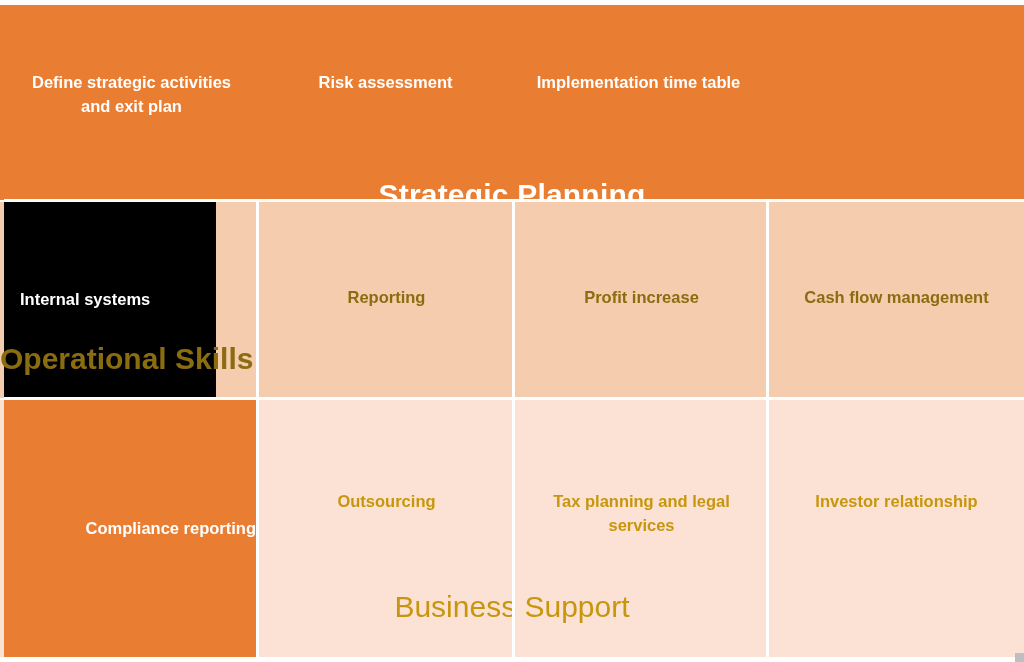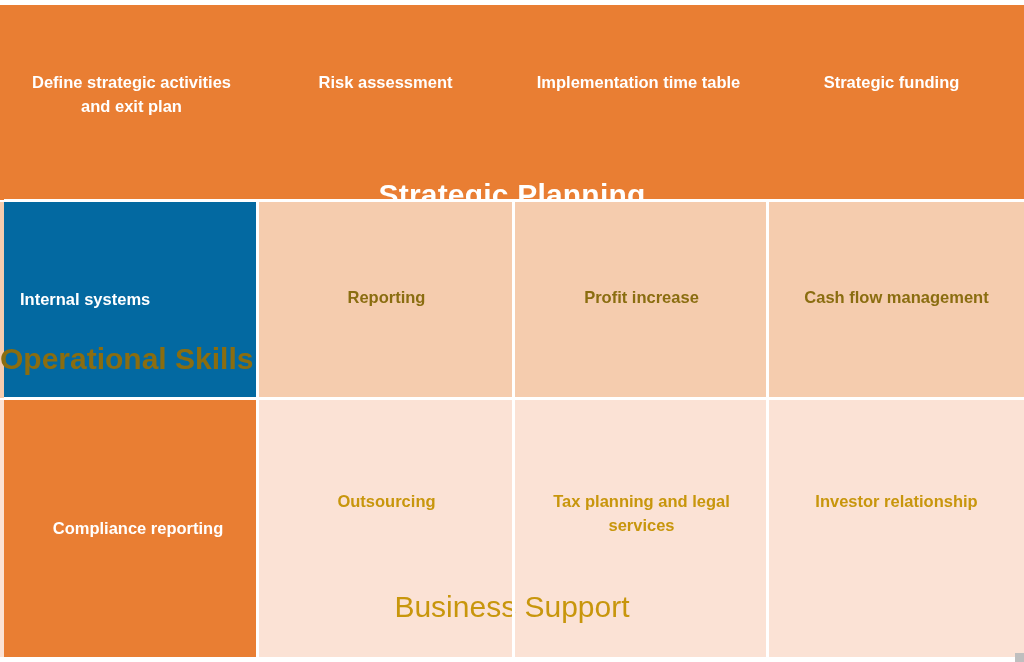--- a/index.html
+++ b/index.html
@@ -78,23 +78,23 @@
   
   .band-operational {
     top: 202px;
     height: 196px;
     background: #F5CCAE;
   }
   .band-operational .first-col {
     position: absolute;
     left: 4px;
     top: 0;
-    width: 255px;
+    width: 212px;
     height: 196px;
-    background: #0369a1;
+    background: #000000;
     display: flex;
     align-items: center;
     justify-content: flex-start;
     padding-left: 16px;
     box-sizing: border-box;
   }
   .band-operational .first-col .cell-label {
     color: #FFFFFF;
     font-size: 16.5px;
     font-weight: bold;
@@ -144,21 +144,21 @@
   }
   .band-support .first-col {
     position: absolute;
     left: 4px;
     top: 0;
     width: 252px;
     height: 257px;
     background: #E97E33;
     display: flex;
     align-items: center;
-    justify-content: center;
+    justify-content: flex-end;
     padding-left: 16px;
     box-sizing: border-box;
   }
   .band-support .first-col .cell-label {
     color: #FFFFFF;
     font-size: 16.5px;
     font-weight: bold;
     text-align: left;
     line-height: 1.4;
   }
@@ -237,23 +237,20 @@
   <section class="band band-strategic">
     <div class="cells">
       <div class="cell">
         <span class="cell-label">Define strategic activities and exit plan</span>
       </div>
       <div class="cell">
         <span class="cell-label">Risk assessment</span>
       </div>
       <div class="cell">
         <span class="cell-label">Implementation time table</span>
-      </div>
-      <div class="cell">
-        <span class="cell-label">Strategic funding</span>
       </div>
     </div>
     <div class="band-title">Strategic Planning</div>
   </section>
 
   <section class="band band-operational">
     <div class="first-col">
       <span class="cell-label">Internal systems</span>
     </div>
     <div class="cells">

